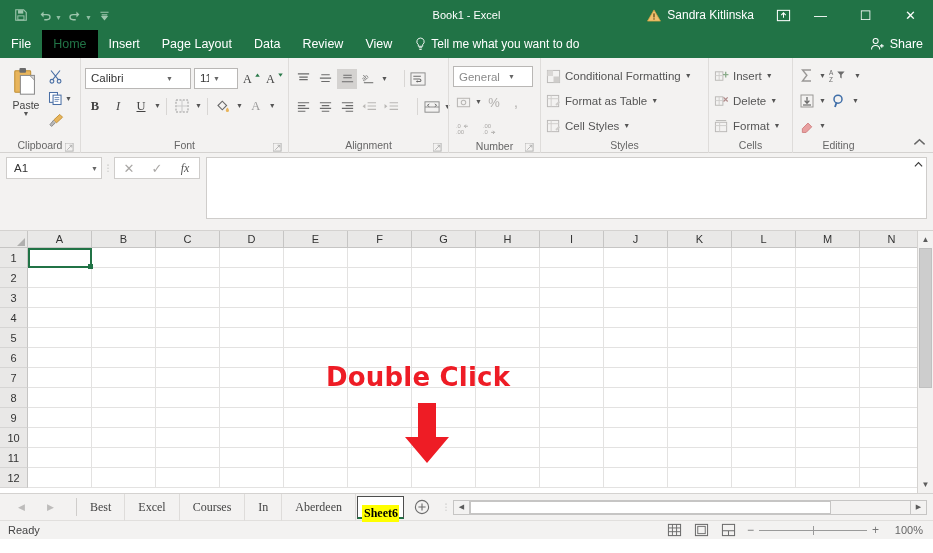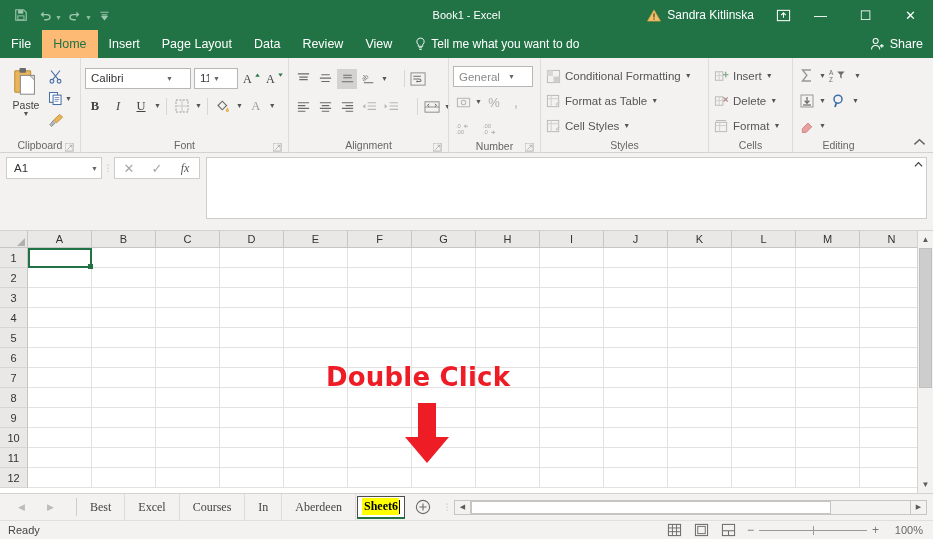--- a/index.html
+++ b/index.html
@@ -42,21 +42,21 @@
 
   
   .tabstrip {
     height: 28px; background: #217346; display: flex;
     align-items: flex-end; position: relative;
   }
   .rtab {
     padding: 0 11px; height: 28px; line-height: 28px;
     color: #ffffff; font-size: 12.5px; white-space: nowrap;
   }
-  .rtab.active { background: #fdba74; color: #217346; }
+  .rtab.active { background: #000000; color: #217346; }
   .tellme {
     display: flex; align-items: center; gap: 5px;
     margin-left: 12px; height: 28px; color: #ffffff; font-size: 12px;
   }
   .share-btn {
     position: absolute; right: 10px; top: 0; height: 28px;
     display: flex; align-items: center; gap: 5px;
     color: #ffffff; font-size: 12.5px;
   }
 
@@ -186,21 +186,21 @@
   .nav-a { font-size: 9px; color: #bdbcbb; }
   .tab-sep { width: 1px; height: 18px; background: #cfcdcb; }
   .stab {
     height: 27px; padding: 0 13px; display: flex; align-items: center;
     font-size: 12px; color: #444; border-right: 1px solid #dedcda;
     white-space: nowrap;
     font-family: Liberation Serif, serif;
   }
   .stab.editing {
     background: #ffffff; border: 1px solid #4d4d4d; border-bottom: 2px solid #217346;
-    padding: 8px 4px; height: 23px; align-self: center; margin: 0 1px;
+    padding: 8px 4px; height: 23px; align-self: center; margin: 0 1px; flex-direction: column;
   }
   .stab-edit-text {
     background: #ffff00; color: #000; font-weight: bold; font-size: 12px;
     padding: 1px 1px 1px 2px;
   }
   .caret-bar { width: 1px; height: 14px; background: #000; margin-left: 0px; }
   .add-sheet { width: 34px; display: flex; align-items: center; justify-content: center; color: #666; }
   .hgrip { width: 14px; display: flex; align-items: center; justify-content: center; color: #bdbcbb; font-size: 9px; }
   .hscroll { flex: 1; display: flex; align-items: center; height: 17px; margin-right: 6px; }
   .hs-arrow {

